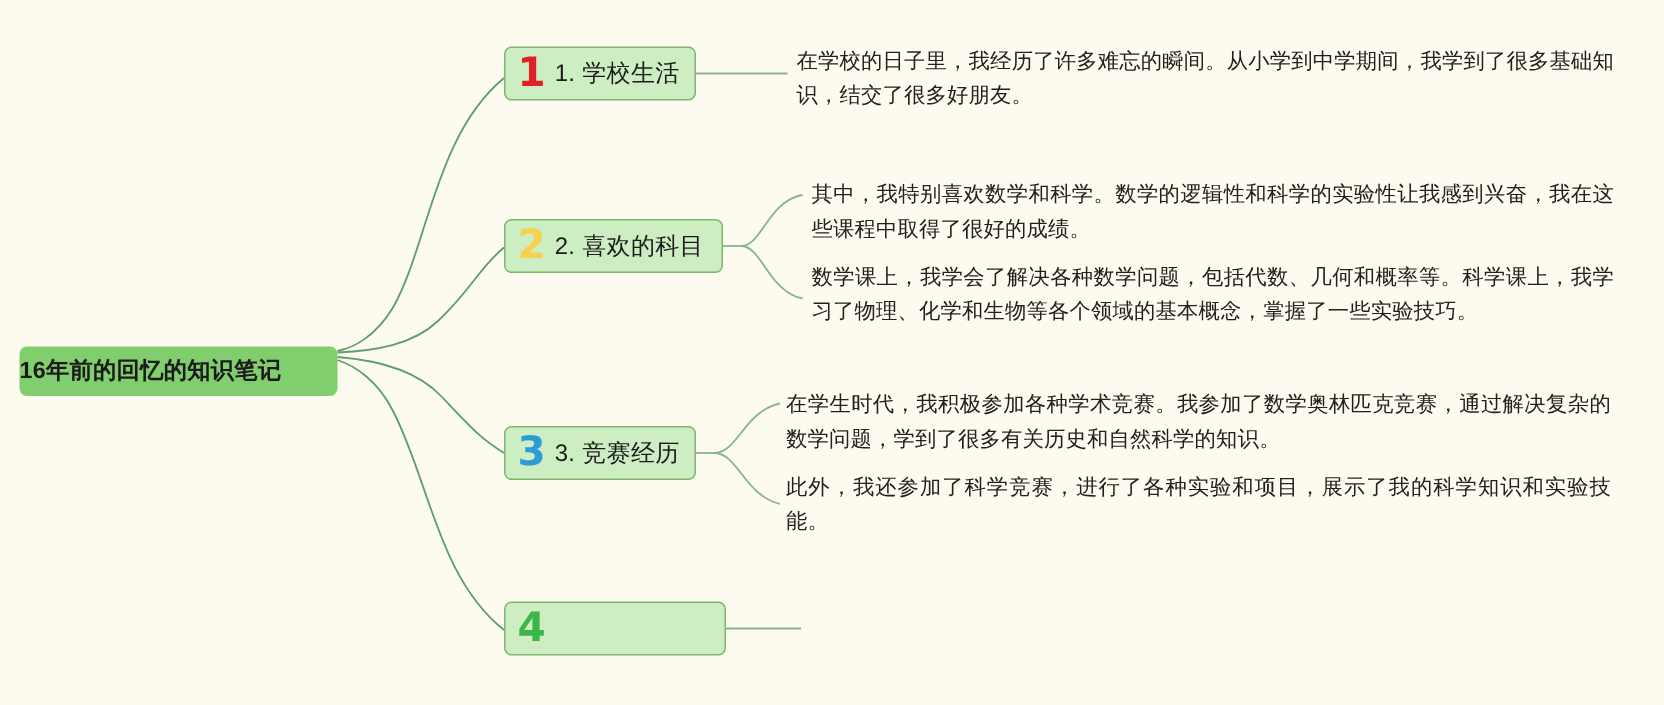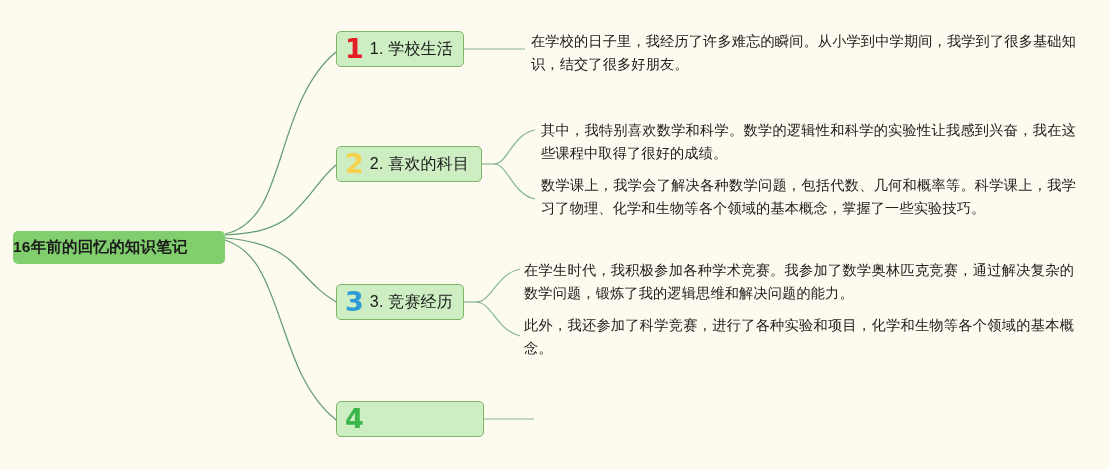--- a/index.html
+++ b/index.html
@@ -144,20 +144,20 @@
     <span class="branch-num" style="color: rgb(246, 209, 75);">2</span>
     <span class="branch-label">2. 喜欢的科目</span>
   </div>
   <div class="leaf-text leaf-2b">数学课上，我学会了解决各种数学问题，包括代数、几何和概率等。科学课上，我学习了物理、化学和生物等各个领域的基本概念，掌握了一些实验技巧。</div>
   <div class="leaf-text leaf-2a">其中，我特别喜欢数学和科学。数学的逻辑性和科学的实验性让我感到兴奋，我在这些课程中取得了很好的成绩。</div>
 
   <div class="branch-node node-3" style="background: rgb(205, 238, 194); border-color: rgb(127, 181, 108);">
     <span class="branch-num" style="color: rgb(46, 155, 214);">3</span>
     <span class="branch-label">3. 竞赛经历</span>
   </div>
-  <div class="leaf-text leaf-3a">在学生时代，我积极参加各种学术竞赛。我参加了数学奥林匹克竞赛，通过解决复杂的数学问题，锻炼了我的逻辑思维和解决问题的能力。</div>
-  <div class="leaf-text leaf-3b">此外，我还参加了科学竞赛，进行了各种实验和项目，化学和生物等各个领域的基本概念。</div>
+  <div class="leaf-text leaf-3a">在学生时代，我积极参加各种学术竞赛。我参加了数学奥林匹克竞赛，通过解决复杂的数学问题，学到了很多有关历史和自然科学的知识。</div>
+  <div class="leaf-text leaf-3b">此外，我还参加了科学竞赛，进行了各种实验和项目，展示了我的科学知识和实验技能。</div>
 
   <div class="branch-node node-4" style="background: rgb(205, 238, 194); border-color: rgb(127, 181, 108);">
     <span class="branch-num" style="color: rgb(60, 181, 74);">4</span>
   </div>
 
 </div>
 
 </body></html>

